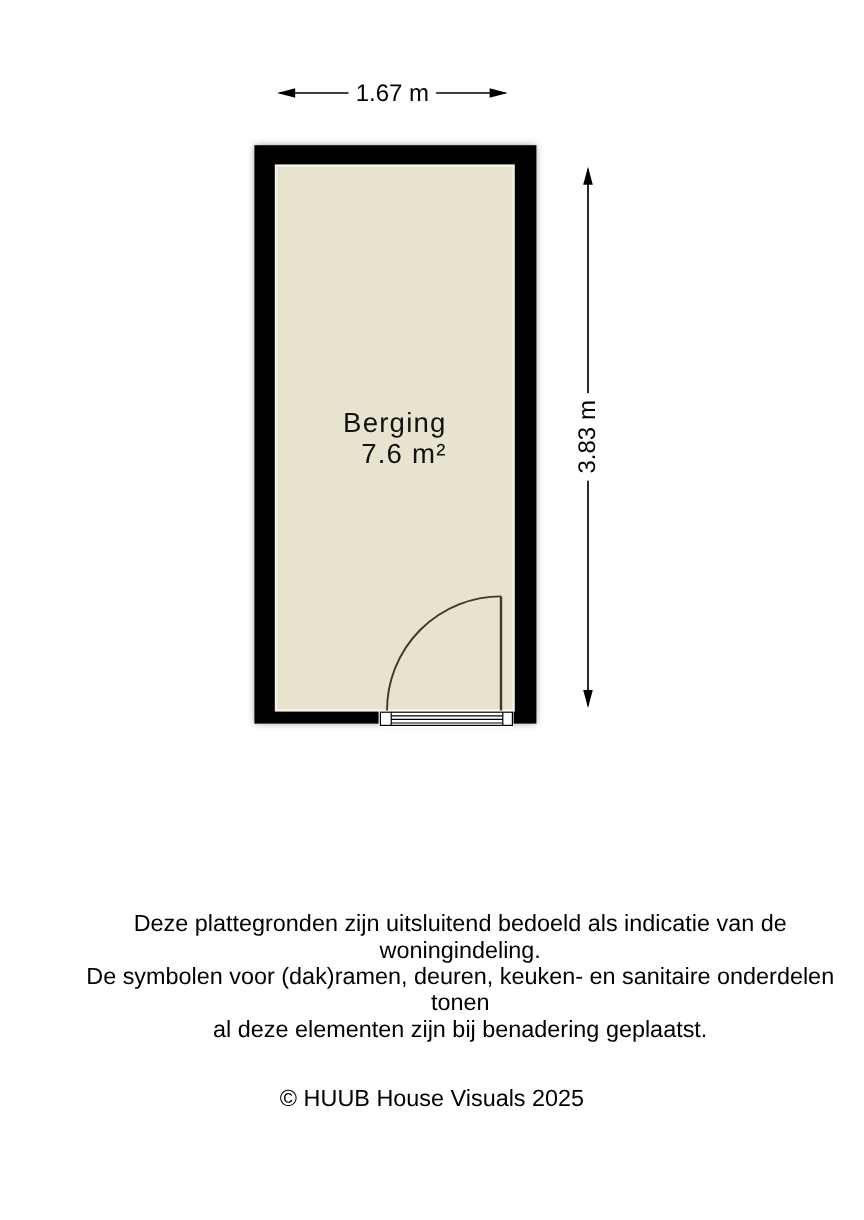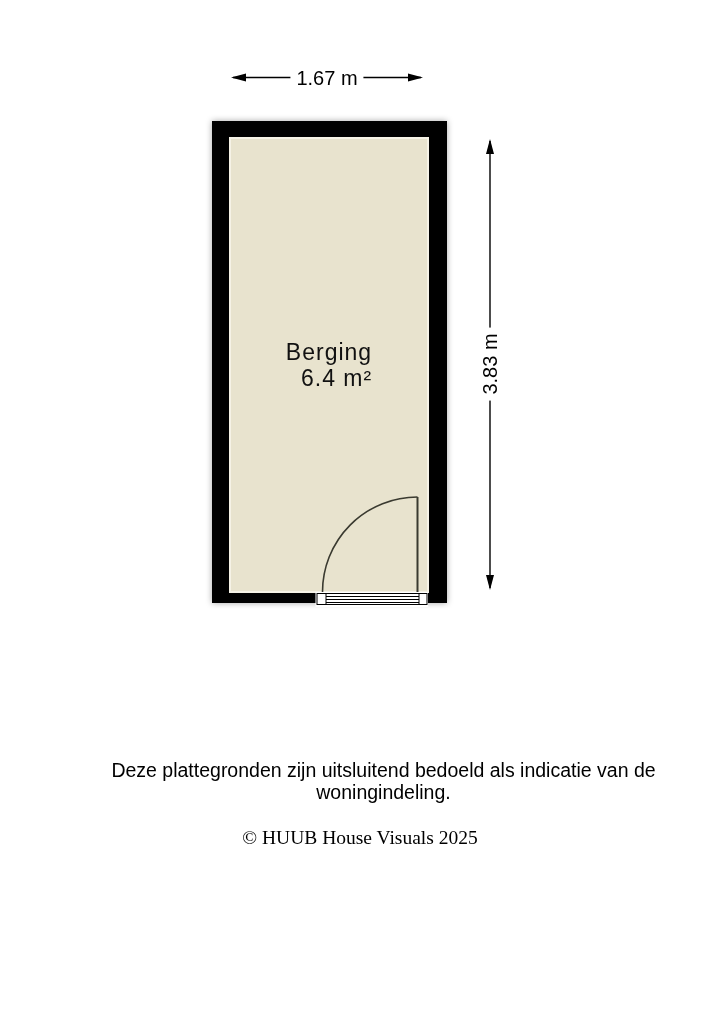--- a/index.html
+++ b/index.html
@@ -62,22 +62,21 @@
     text-align: center;
     font-size: 19.5px;
     line-height: 22px;
     color: #000000;
   }
   .notes .para {
     margin: 0 0 18px 0;
     padding-left: 47px;
   }
   .notes .copyright {
-    margin-top: 24px;
-    font-family: Liberation Serif, serif;
+    margin-top: 36px;
   }
 </style>
 </head>
 <body>
 
 <div class="canvas">
 
   <svg class="plan-svg" width="720" height="1017" viewBox="0 0 720 1017">
 
     <rect class="wall-shadow" x="212" y="121" width="235" height="482" fill="#000000"></rect>
@@ -111,23 +110,25 @@
       <polygon points="490,139 486,154 494,154" stroke="none"></polygon>
       <polygon points="490,590 486,575 494,575" stroke="none"></polygon>
     </g>
   </svg>
 
   <div class="dim-label horizontal">1.67 m</div>
   <div class="dim-label vertical">3.83 m</div>
 
   <div class="room-label">
     <div>Berging</div>
-    <div>6.4 m²</div>
+    <div>7.6 m²</div>
   </div>
 
   <div class="notes">
     <div class="para">
       <div>Deze plattegronden zijn uitsluitend bedoeld als indicatie van de woningindeling.</div>
+      <div>De symbolen voor (dak)ramen, deuren, keuken- en sanitaire onderdelen tonen</div>
+      <div>al deze elementen zijn bij benadering geplaatst.</div>
     </div>
     <div class="copyright">© HUUB House Visuals 2025</div>
   </div>
 
 </div>
 
 </body></html>

